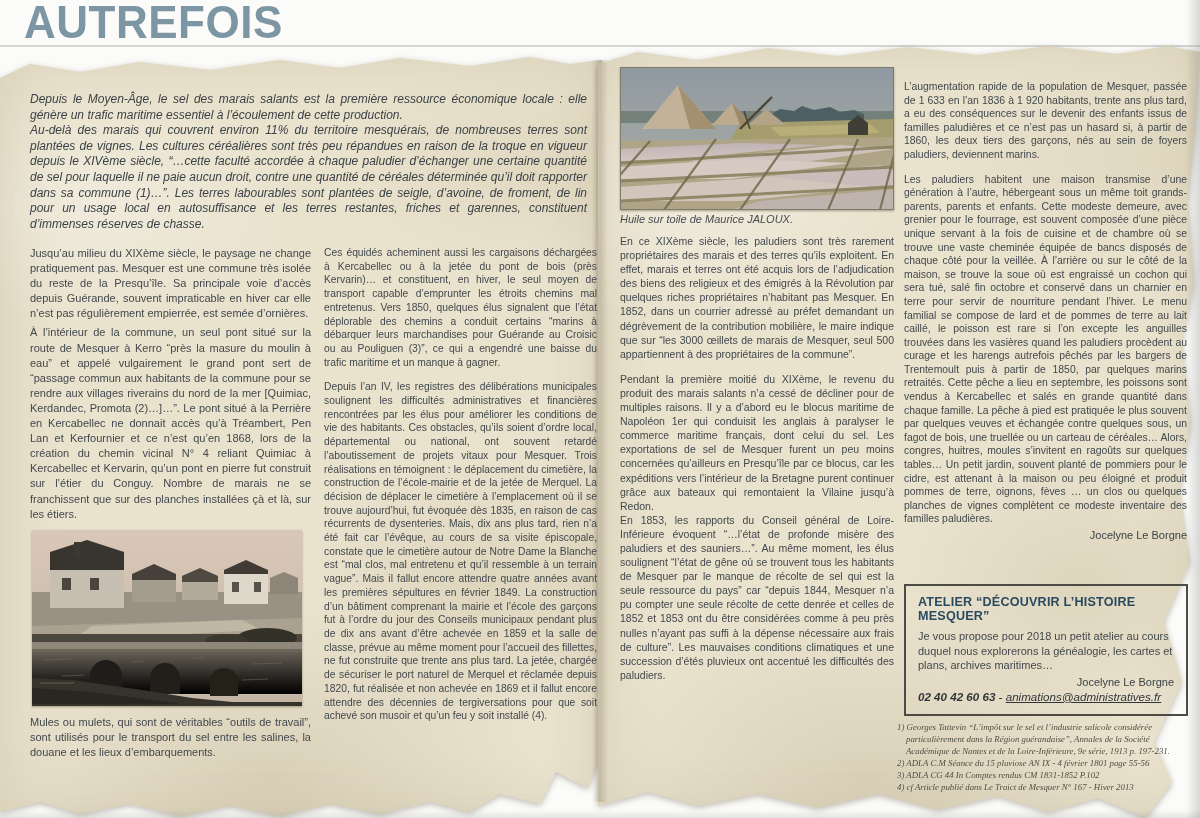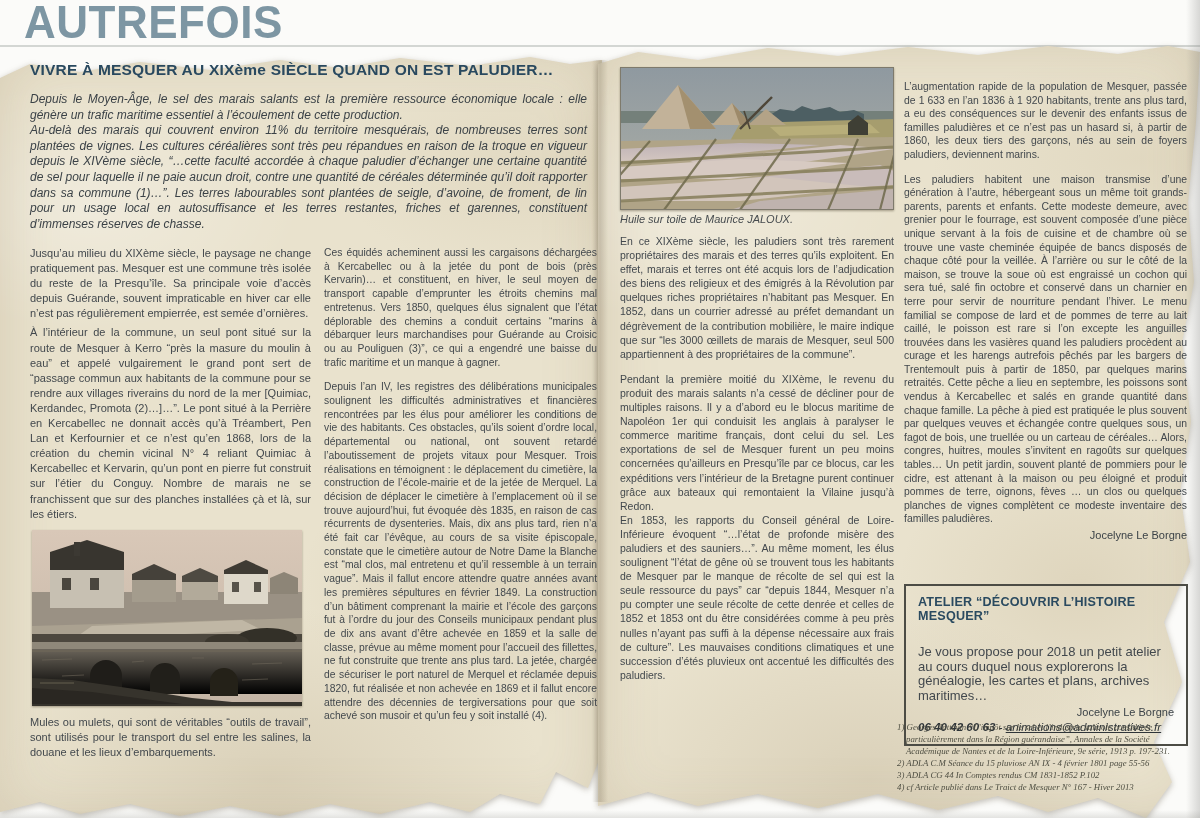--- a/index.html
+++ b/index.html
@@ -86,21 +86,21 @@
     position:absolute;left:620px;top:213px;width:274px;
     font-style:italic;font-size:11px;color:#474c4f;
   }
 
   
   .atelier-box{
     position:absolute;left:904px;top:584px;width:284px;box-sizing:border-box;
     border:2px solid #4c4c45;padding:9px 12px 11px 12px;
   }
   .atelier-title{font-size:12.6px;font-weight:bold;color:#2a4a60;letter-spacing:.2px;}
-  .atelier-body{margin-top:22px;font-size:13px;line-height:14.6px;color:#42484d;}
+  .atelier-body{margin-top:6px;font-size:11px;line-height:14.6px;color:#42484d;}
   .atelier-signature{text-align:right;font-size:11px;color:#3b4247;margin-top:3px;}
   .atelier-info{margin-top:11px;font-style:italic;font-size:11.6px;color:#33383c;}
   .atelier-contact{font-style:italic;font-size:11.6px;color:#2f3539;margin-top:2px;}
   .atelier-phone{font-weight:bold;}
   .atelier-email{text-decoration:underline;color:#2f3539;cursor:pointer;}
 
   
   .footnotes{
     position:absolute;left:897px;top:721px;width:296px;
     font-style:italic;font-size:8.8px;line-height:12px;color:#4e4e42;
@@ -117,21 +117,20 @@
 
   <div class="paper-wrap paper-left-wrap">
     <div class="paper paper-left"></div>
   </div>
 
   <div class="paper-wrap paper-right-wrap">
     <div class="paper paper-right"></div>
   </div>
   <div class="spine-shadow"></div>
 
-  <div class="article-heading">VIVRE À MESQUER AU XIXème SIÈCLE QUAND ON EST PALUDIER…</div>
 
   <div class="intro">
     <p>Depuis le Moyen-Âge, le sel des marais salants est la première ressource économique locale : elle génère un trafic maritime essentiel à l’écoulement de cette production.</p>
     <p>Au-delà des marais qui couvrent environ 11% du territoire mesquérais, de nombreuses terres sont plantées de vignes. Les cultures céréalières sont très peu répandues en raison de la troque en vigueur depuis le XIVème siècle, “…cette faculté accordée à chaque paludier d’échanger une certaine quantité de sel pour laquelle il ne paie aucun droit, contre une quantité de céréales déterminée qu’il doit rapporter dans sa commune (1)…”. Les terres labourables sont plantées de seigle, d’avoine, de froment, de lin pour un usage local en autosuffisance et les terres restantes, friches et garennes, constituent d’immenses réserves de chasse.</p>
   </div>
 
   <div class="bodycol col1">
     <p class="mb-sm">Jusqu’au milieu du XIXème siècle, le paysage ne change pratiquement pas. Mesquer est une commune très isolée du reste de la Presqu’île. Sa principale voie d’accès depuis Guérande, souvent impraticable en hiver car elle n’est pas régulièrement empierrée, est semée d’ornières.</p>
     <p>À l’intérieur de la commune, un seul pont situé sur la route de Mesquer à Kerro “près la masure du moulin à eau” et appelé vulgairement le grand pont sert de “passage commun aux habitants de la commune pour se rendre aux villages riverains du nord de la mer [Quimiac, Kerdandec, Promota (2)…]…”. Le pont situé à la Perrière en Kercabellec ne donnait accès qu’à Tréambert, Pen Lan et Kerfournier et ce n’est qu’en 1868, lors de la création du chemin vicinal N° 4 reliant Quimiac à Kercabellec et Kervarin, qu’un pont en pierre fut construit sur l’étier du Conguy. Nombre de marais ne se franchissent que sur des planches installées çà et là, sur les étiers.</p>
 
@@ -273,21 +272,21 @@
     <p class="mb">L’augmentation rapide de la population de Mesquer, passée de 1 633 en l’an 1836 à 1 920 habitants, trente ans plus tard, a eu des conséquences sur le devenir des enfants issus de familles paludières et ce n’est pas un hasard si, à partir de 1860, les deux tiers des garçons, nés au sein de foyers paludiers, deviennent marins.</p>
     <p>Les paludiers habitent une maison transmise d’une génération à l’autre, hébergeant sous un même toit grands-parents, parents et enfants. Cette modeste demeure, avec grenier pour le fourrage, est souvent composée d’une pièce unique servant à la fois de cuisine et de chambre où se trouve une vaste cheminée équipée de bancs disposés de chaque côté pour la veillée. À l’arrière ou sur le côté de la maison, se trouve la soue où est engraissé un cochon qui sera tué, salé fin octobre et conservé dans un charnier en terre pour servir de nourriture pendant l’hiver. Le menu familial se compose de lard et de pommes de terre au lait caillé, le poisson est rare si l’on excepte les anguilles trouvées dans les vasières quand les paludiers procèdent au curage et les harengs autrefois pêchés par les bargers de Trentemoult puis à partir de 1850, par quelques marins retraités. Cette pêche a lieu en septembre, les poissons sont vendus à Kercabellec et salés en grande quantité dans chaque famille. La pêche à pied est pratiquée le plus souvent par quelques veuves et échangée contre quelques sous, un fagot de bois, une truellée ou un carteau de céréales… Alors, congres, huitres, moules s’invitent en ragoûts sur quelques tables… Un petit jardin, souvent planté de pommiers pour le cidre, est attenant à la maison ou peu éloigné et produit pommes de terre, oignons, fèves … un clos ou quelques planches de vignes complètent ce modeste inventaire des familles paludières.</p>
     <div class="signature">Jocelyne Le Borgne</div>
   </div>
 
   <div class="atelier-box">
     <div class="atelier-title">ATELIER “DÉCOUVRIR L’HISTOIRE MESQUER”</div>
     <div class="atelier-body">Je vous propose pour 2018 un petit atelier au cours duquel nous explorerons la généalogie, les cartes et plans, archives maritimes…</div>
     <div class="atelier-signature">Jocelyne Le Borgne</div>
     <div class="atelier-contact">
-      <span class="atelier-phone">06 40 42 60 63</span><span> - </span><span class="atelier-email">animations@administratives.fr</span>
+      <span class="atelier-phone">02 40 42 60 63</span><span> - </span><span class="atelier-email">animations@administratives.fr</span>
     </div>
   </div>
 
   <div class="footnotes">
     <div>1) Georges Tattevin “L’impôt sur le sel et l’industrie salicole considérée particulièrement dans la Région guérandaise”, Annales de la Société Académique de Nantes et de la Loire-Inférieure, 9e série, 1913 p. 197-231.</div>
     <div>2) ADLA C.M  Séance du 15 pluviose AN IX - 4 février 1801 page 55-56</div>
     <div>3) ADLA CG 44 In Comptes rendus CM 1831-1852 P.102</div>
     <div>4) cf Article publié dans Le Traict de Mesquer N° 167 - Hiver 2013</div>
   </div>
 

